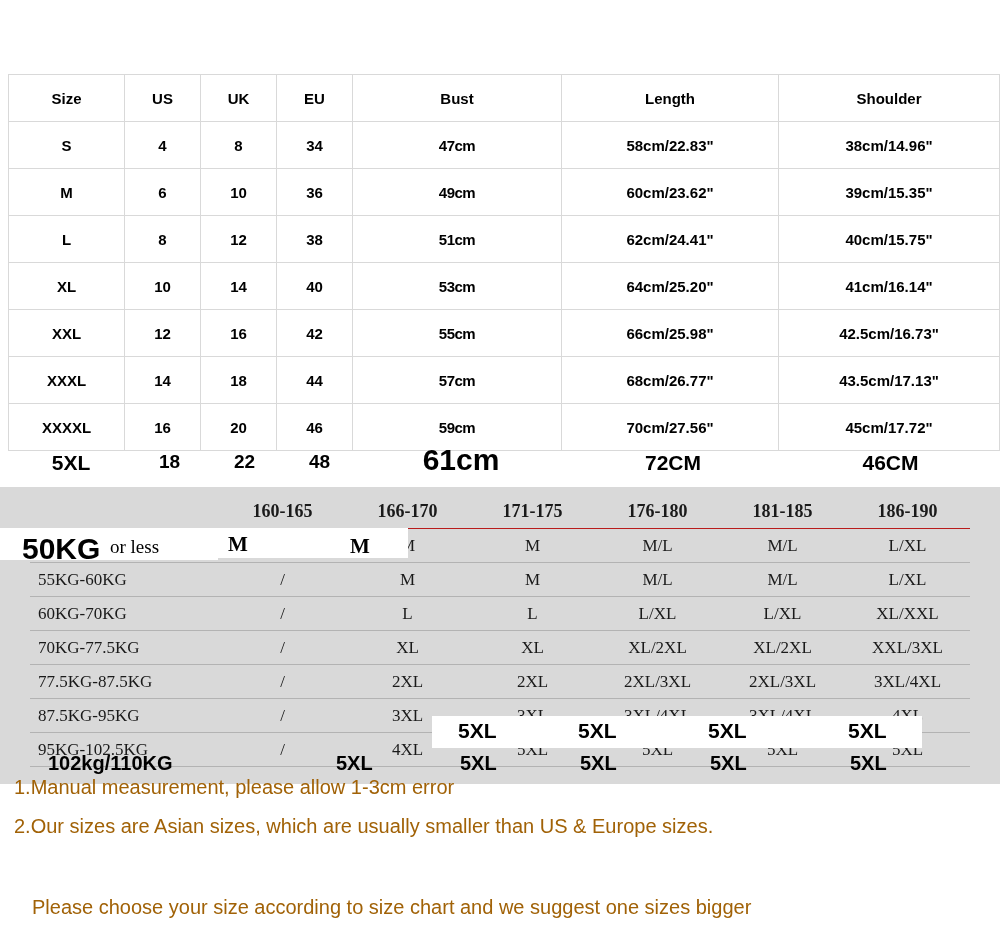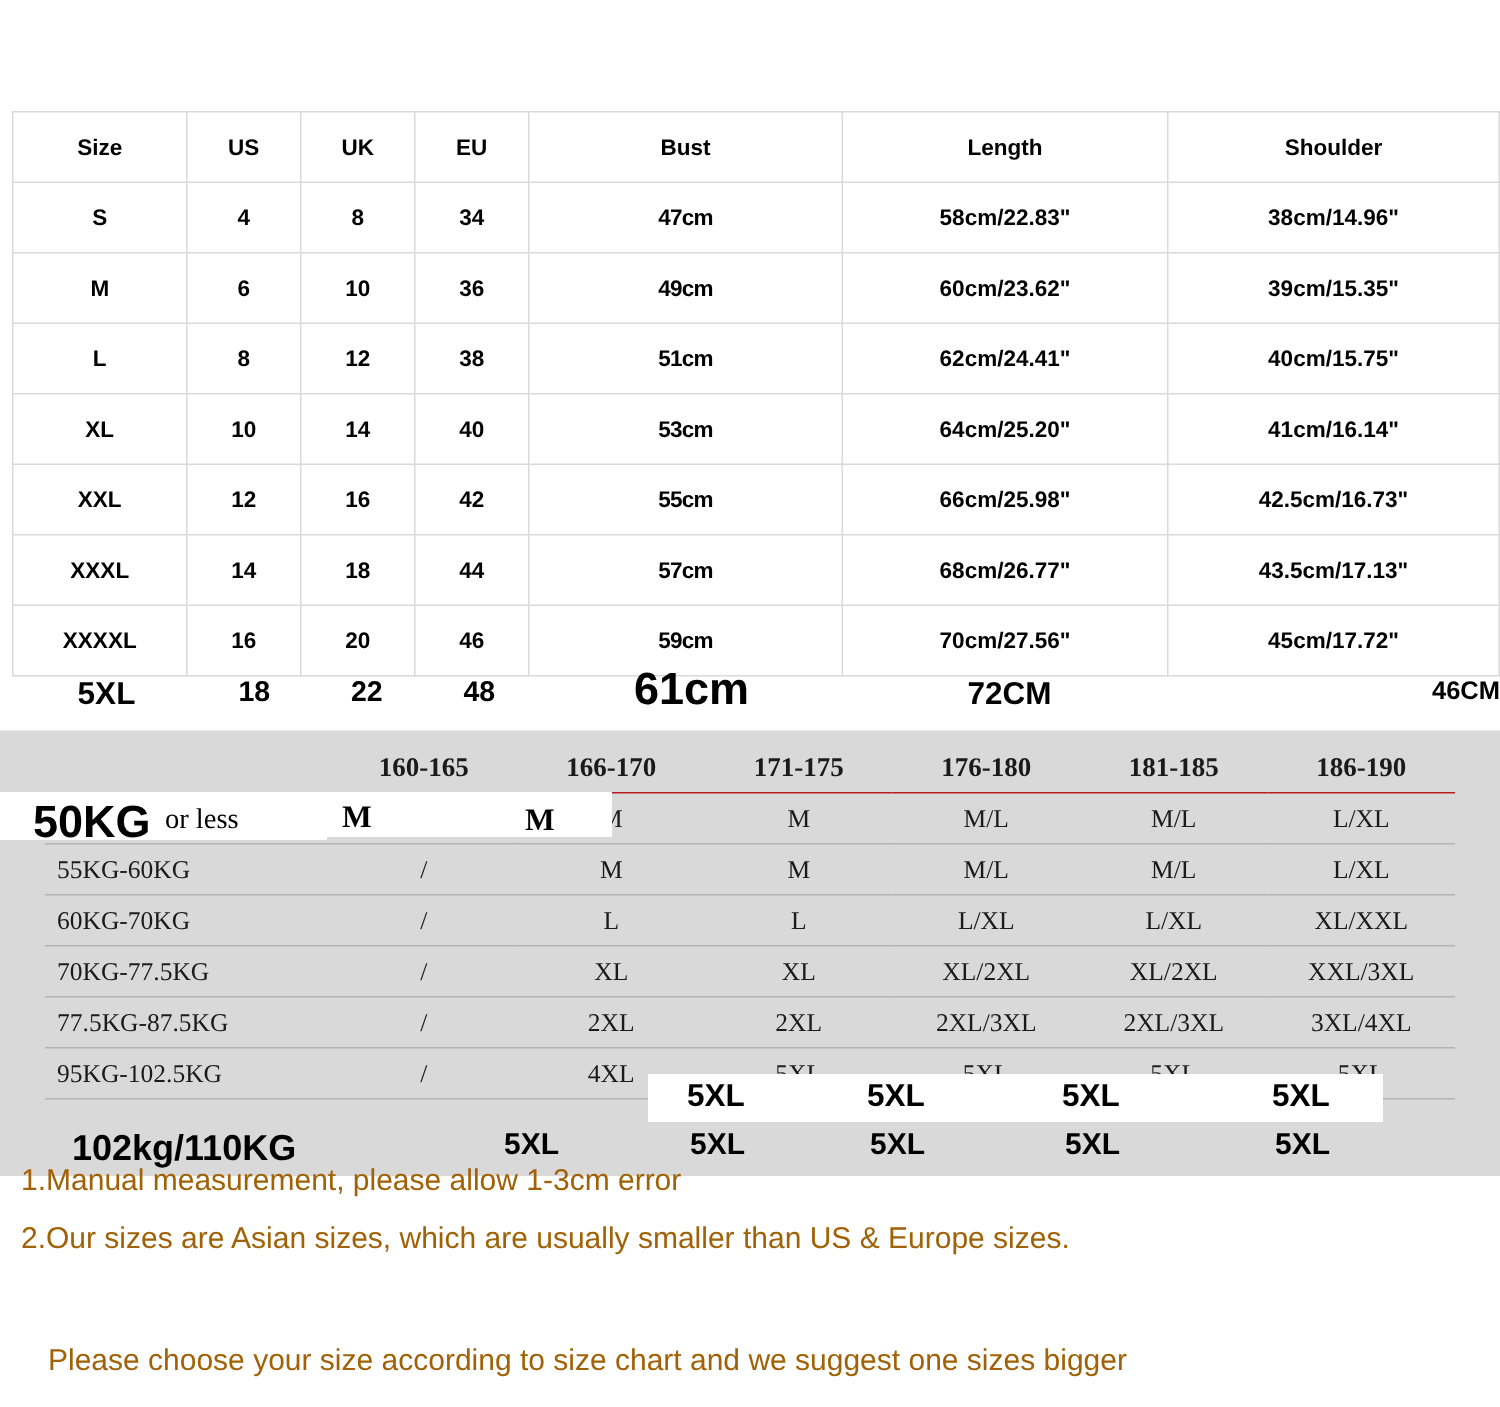--- a/index.html
+++ b/index.html
@@ -79,21 +79,21 @@
     color: #000;
     font-size: 21px;
     top: 14px;
   }
   .row-5xl .c-size { left: 8px;  width: 110px; }
   .row-5xl .c-us   { left: 124px; width: 75px; font-size: 19px;}
   .row-5xl .c-uk   { left: 199px; width: 75px; font-size: 19px;}
   .row-5xl .c-eu   { left: 274px; width: 75px; font-size: 19px;}
   .row-5xl .c-bust { left: 349px; width: 208px; font-size: 30px; top: 6px;}
   .row-5xl .c-len  { left: 557px; width: 216px; font-size: 21px;}
-  .row-5xl .c-sh   { left: 773px; width: 219px; font-size: 17px; text-align: right;}
+  .row-5xl .c-sh   { left: 773px; width: 219px; font-size: 21px;}
 
   
   .grey-block {
     position: absolute;
     left: 0;
     top: 487px;
     width: 1000px;
     height: 297px;
     background: #d9d9d9;
   }
@@ -310,20 +310,29 @@
         <tr>
           <td class="wcol">77.5KG-87.5KG</td>
           <td>/</td>
           <td>2XL</td>
           <td>2XL</td>
           <td>2XL/3XL</td>
           <td>2XL/3XL</td>
           <td>3XL/4XL</td>
         </tr>
         <tr>
+          <td class="wcol">87.5KG-95KG</td>
+          <td>/</td>
+          <td>3XL</td>
+          <td>3XL</td>
+          <td>3XL/4XL</td>
+          <td>3XL/4XL</td>
+          <td>4XL</td>
+        </tr>
+        <tr>
           <td class="wcol">95KG-102.5KG</td>
           <td>/</td>
           <td>4XL</td>
           <td>5XL</td>
           <td>5XL</td>
           <td>5XL</td>
           <td>5XL</td>
         </tr>
       </tbody>
     </table>
@@ -336,21 +345,21 @@
   <div class="overlay-text" style="left:228px; top:532px; font-size:21px; font-family:'Liberation Serif', serif;">M</div>
   <div class="overlay-text" style="left:350px; top:534px; font-size:21px; font-family:'Liberation Serif', serif;">M</div>
 
   <div class="patch" style="left:432px; top:716px; width:490px; height:32px;"></div>
   <div class="overlay-text" style="left:458px; top:719px; font-size:21px;">5XL</div>
   <div class="overlay-text" style="left:578px; top:719px; font-size:21px;">5XL</div>
   <div class="overlay-text" style="left:708px; top:719px; font-size:21px;">5XL</div>
   <div class="overlay-text" style="left:848px; top:719px; font-size:21px;">5XL</div>
 
   <div>
-    <div class="overlay-text" style="left:48px; top:752px; font-size:24px;">102kg/110KG</div>
+    <div class="overlay-text" style="left:48px; top:752px; font-size:20px;">102kg/110KG</div>
     <div class="overlay-text" style="left:336px; top:752px; font-size:20px;">5XL</div>
     <div class="overlay-text" style="left:460px; top:752px; font-size:20px;">5XL</div>
     <div class="overlay-text" style="left:580px; top:752px; font-size:20px;">5XL</div>
     <div class="overlay-text" style="left:710px; top:752px; font-size:20px;">5XL</div>
     <div class="overlay-text" style="left:850px; top:752px; font-size:20px;">5XL</div>
   </div>
 
   <div class="notes">
     <div class="line">1.Manual measurement, please allow 1-3cm error</div>
     <div class="line">2.Our sizes are Asian sizes, which are usually smaller than US &amp; Europe sizes.</div>

